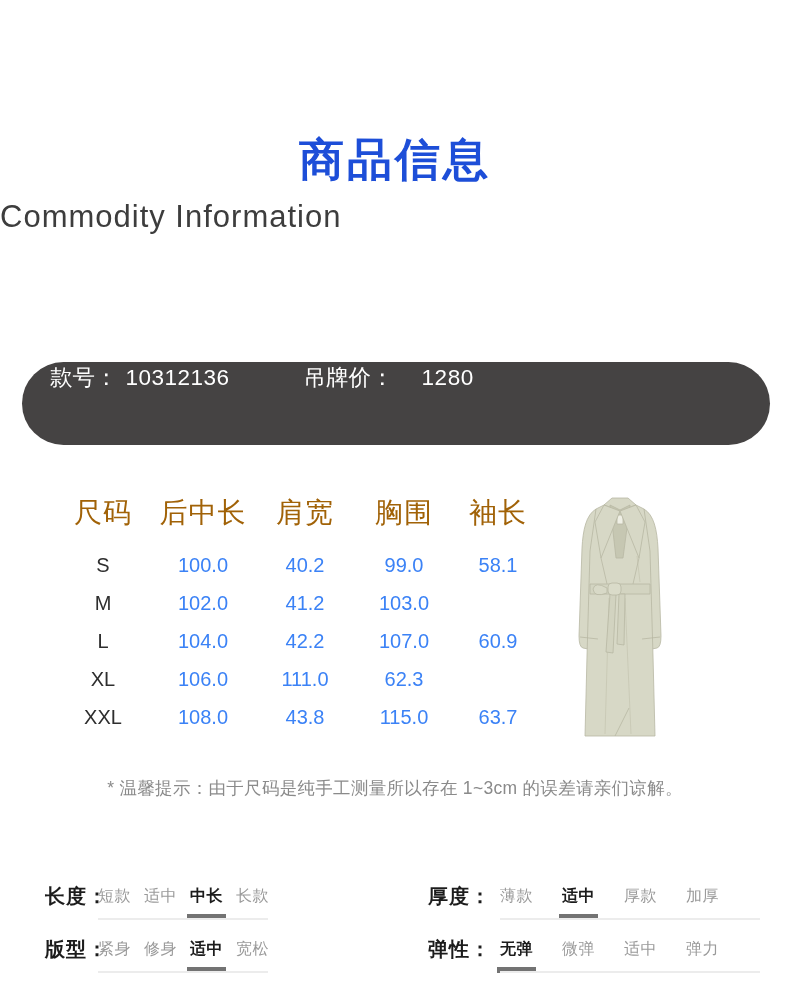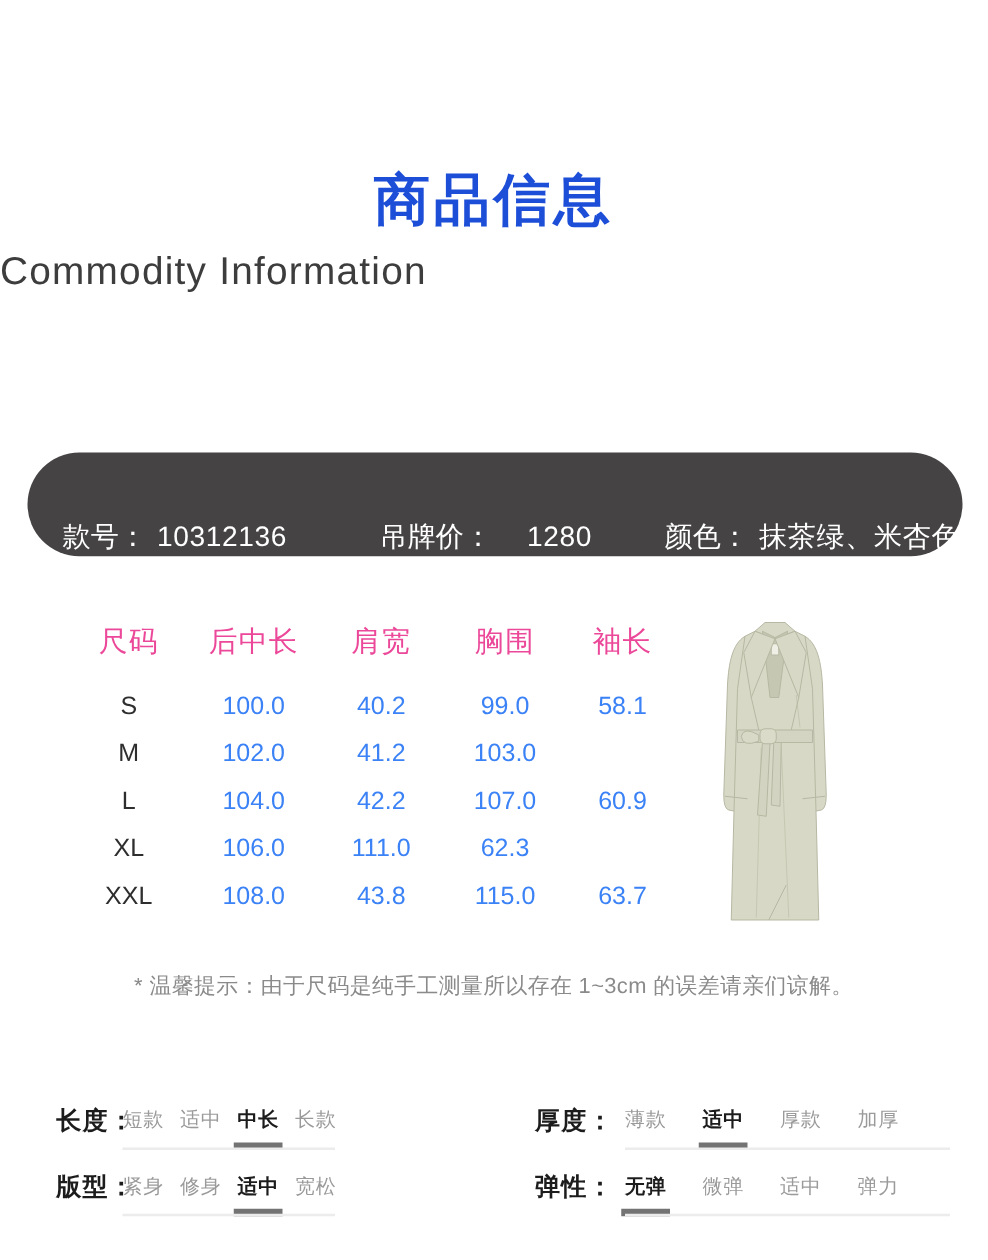--- a/index.html
+++ b/index.html
@@ -11,32 +11,32 @@
   .page-title{
     position:absolute;top:135px;left:0;width:790px;text-align:center;
     font-size:45px;font-weight:700;color:#1d4ed8;letter-spacing:3px;line-height:1.1;
   }
   .page-subtitle{
     position:absolute;top:200px;left:0;width:790px;
     font-size:31px;font-weight:300;color:#3d3d3d;letter-spacing:1px;line-height:1.1;
   }
   .info-bar{
     position:absolute;left:22px;top:362px;width:748px;height:83px;
-    background:#454343;border-radius:42px;display:flex;align-items:flex-end;
+    background:#454343;border-radius:42px;display:flex;align-items:flex-start;
     padding-left:28px;box-sizing:border-box;color:#ffffff;font-size:22.5px;
   }
   .info-item{display:flex;align-items:center;white-space:nowrap;}
   .info-item .val{margin-left:8px;letter-spacing:0.5px;}
   .info-item.i2{margin-left:74px;gap:20px;}
   .info-item.i3{margin-left:58px;}
   .size-table{position:absolute;left:53px;top:490px;width:492px;}
   .thead,.tr{display:grid;grid-template-columns:100px 100px 104px 94px 94px;}
   .thead .th{
     height:46px;display:flex;align-items:center;justify-content:center;
-    font-size:23px;font-weight:500;color:#ec4899;letter-spacing:1px;
+    font-size:28px;font-weight:500;color:#a16207;letter-spacing:1px;
   }
   .tbody{margin-top:10px;}
   .tr .td{
     height:38px;display:flex;align-items:center;justify-content:center;
     font-size:20px;color:#3b82f6;
   }
   .tr .td.size{color:#2e2e2e;}
   .coat-wrap{position:absolute;left:565px;top:496px;width:110px;height:245px;}
   .note{
     position:absolute;top:776px;left:0;width:790px;text-align:center;
@@ -78,24 +78,20 @@
 <div class="page-subtitle">Commodity Information</div>
 
 <div class="info-bar">
   <div class="info-item i1">
     <span>款号：</span>
     <span class="val">10312136</span>
   </div>
   <div class="info-item i2">
     <span>吊牌价：</span>
     <span class="val">1280</span>
-  </div>
-  <div class="info-item i3">
-    <span>颜色：</span>
-    <span class="val">抹茶绿、米杏色</span>
   </div>
 </div>
 
 <div class="size-table">
   <div class="thead">
     <div class="th">尺码</div>
     <div class="th">后中长</div>
     <div class="th">肩宽</div>
     <div class="th">胸围</div>
     <div class="th">袖长</div>

